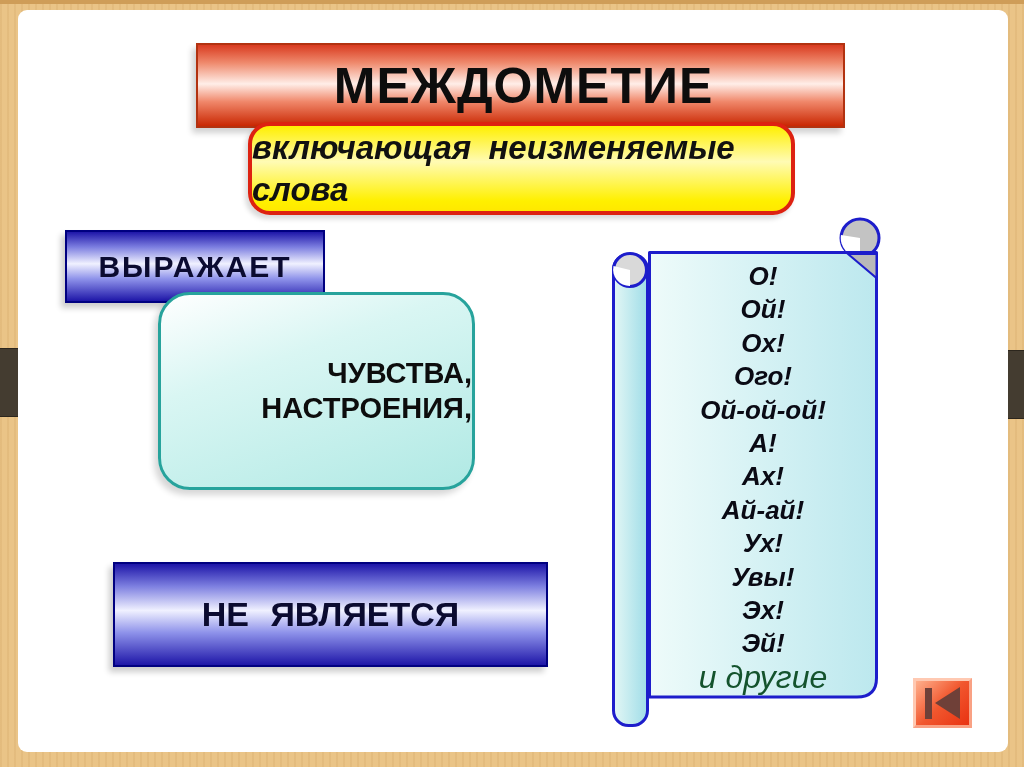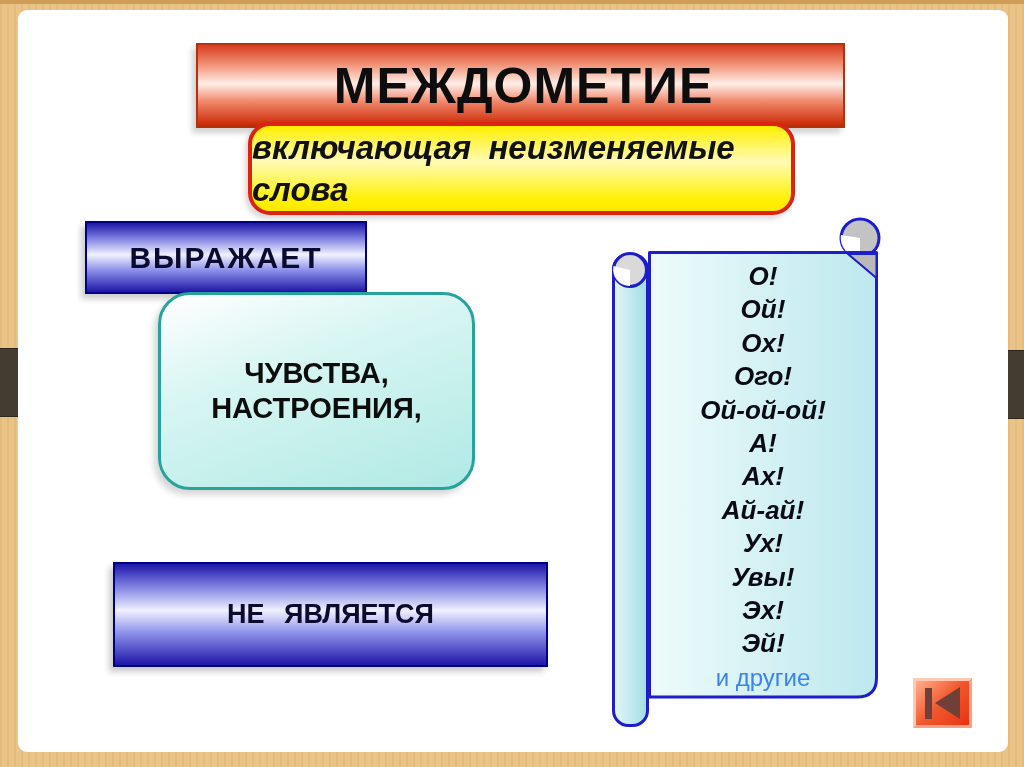--- a/index.html
+++ b/index.html
@@ -26,38 +26,38 @@
     display:flex;flex-direction:column;align-items:center;justify-content:center;
     box-shadow:-3px 4px 5px rgba(0,0,0,.15);}
   .def-line1{font-size:28px;font-weight:bold;color:#111;word-spacing:10px;line-height:1.25;}
   .def-line1 .hl{color:#e01808;margin-right:6px;}
   .def-line2{font-size:33px;font-weight:bold;font-style:italic;color:#111;word-spacing:8px;line-height:1.25;}
 
   .blue-box{background:linear-gradient(180deg,#1e16a8 0%,#7d7fe0 22%,#f0f1ff 46%,#8e92ea 68%,#1e16a8 100%);
     border:2px solid #000080;box-sizing:border-box;
     display:flex;flex-direction:column;align-items:center;justify-content:center;
     box-shadow:-4px 5px 6px rgba(0,0,0,.20);}
-  .expresses{position:absolute;left:47px;top:211px;width:282px;height:73px;margin-left:20px;}
+  .expresses{position:absolute;left:47px;top:220px;width:260px;height:73px;}
   .expresses span{font-size:30px;font-weight:bold;color:#0b0b30;letter-spacing:2px;}
   .not-member{position:absolute;left:95px;top:552px;width:435px;height:105px;}
-  .not-member div{font-size:27px;font-weight:bold;color:#0b0b30;word-spacing:12px;line-height:1.35;}
+  .not-member div{font-size:34px;font-weight:bold;color:#0b0b30;word-spacing:12px;line-height:1.35;}
 
   .feelings{position:absolute;left:140px;top:282px;width:317px;height:198px;
     background:linear-gradient(160deg,#ffffff 0%,#d9f6f3 35%,#b0e9e4 100%);
     border:3px solid #27a39c;border-radius:32px;box-sizing:border-box;
-    display:flex;flex-direction:column;align-items:center;justify-content:center;
+    display:flex;flex-direction:column;align-items:flex-end;justify-content:center;
     box-shadow:-4px 5px 6px rgba(0,0,0,.16);}
   .feelings .f-line{font-size:29px;font-weight:bold;color:#0d0d0d;line-height:1.22;}
   .feelings .f-note{font-size:27px;font-style:italic;color:#0d0d0d;line-height:1.3;}
 
   .scroll{position:absolute;left:590px;top:206px;width:292px;height:524px;}
   .scroll svg{position:absolute;left:0;top:0;}
   .scroll-text{position:absolute;left:40px;top:44px;width:230px;text-align:center;}
   .scroll-item{font-size:26px;font-weight:bold;font-style:italic;color:#0a0a14;line-height:33.4px;}
-  .scroll-footer{font-size:24px;color:#3b82f6;line-height:33.4px;}
+  .scroll-footer{font-size:32px;font-style:italic;color:#14532d;line-height:33.4px;}
 
   .nav-btn{position:absolute;left:895px;top:668px;width:59px;height:50px;padding:0;cursor:pointer;
     background:linear-gradient(135deg,#ffb08d 0%,#f1572e 50%,#e93312 100%);
     border-style:solid;border-width:3px;border-color:#ffc9b2 #f9a184 #f9a184 #ffc9b2;
     box-sizing:border-box;display:flex;align-items:center;justify-content:center;}
   .skip-icon{display:flex;align-items:center;}
   .skip-icon .bar{width:7px;height:31px;background:#6f4038;margin-right:3px;}
   .skip-icon .tri{width:0;height:0;border-top:16px solid transparent;border-bottom:16px solid transparent;border-right:25px solid #6f4038;}
 </style>
 </head>

